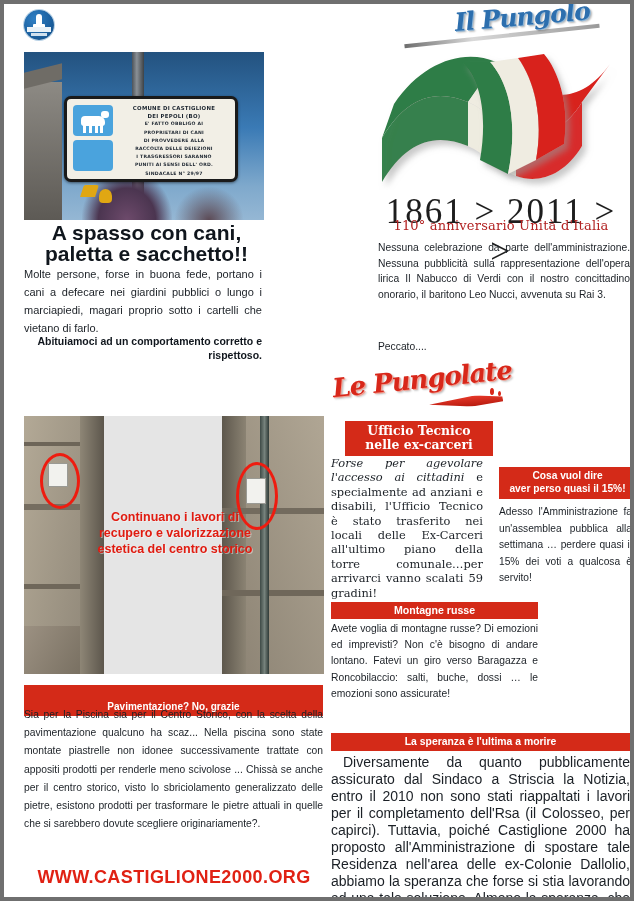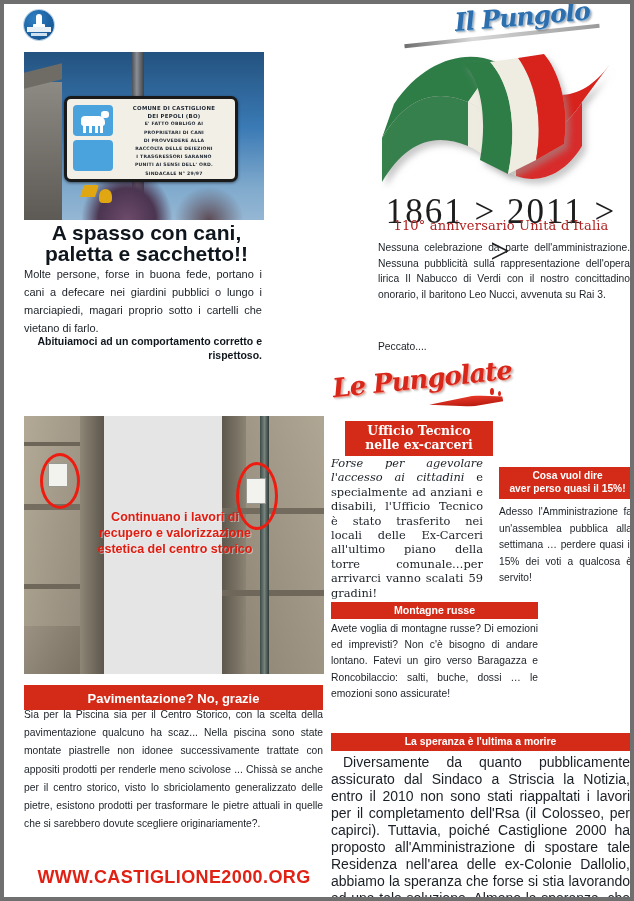--- a/index.html
+++ b/index.html
@@ -102,21 +102,21 @@
   #uff-body{left:327px;top:452px;width:152px;font-family:"DejaVu Serif",serif;font-size:11.4px;
       line-height:14.4px;color:#1b2026;text-align:justify;}
   #uff-body .it{font-style:italic;}
 
   #perso-hdr{left:495px;top:463px;width:133px;padding:3px 2px 4px;font-size:10.2px;line-height:12.6px;}
   #perso-body{left:495px;top:500px;width:133px;font-size:10.2px;line-height:16.5px;color:#1b2026;text-align:justify;}
 
   #mont-hdr{left:327px;top:598px;width:207px;padding:2px 0 3px;font-size:10.6px;}
   #mont-body{left:327px;top:617px;width:207px;font-size:10.3px;line-height:16.2px;color:#1b2026;text-align:justify;}
 
-  #pav-hdr{left:20px;top:681px;width:299px;padding:6px 0 4px;font-size:13px;}
+  #pav-hdr{left:20px;top:681px;width:299px;padding:16px 0 4px;font-size:10px;}
   #pav-body{left:20px;top:702px;width:299px;font-size:10.3px;line-height:18.2px;color:#1b2026;text-align:justify;}
 
   #sper-hdr{left:327px;top:729px;width:299px;padding:3px 0 4px;font-size:10.4px;}
   #sper-body{left:327px;top:750px;width:299px;font-size:14px;line-height:17px;color:#1b2026;text-align:justify;text-indent:12px;}
 
   #site{left:20px;top:863px;width:300px;text-align:center;font-weight:bold;font-size:18px;
       color:#e02113;letter-spacing:.4px;}
 </style>
 </head>
 <body>

